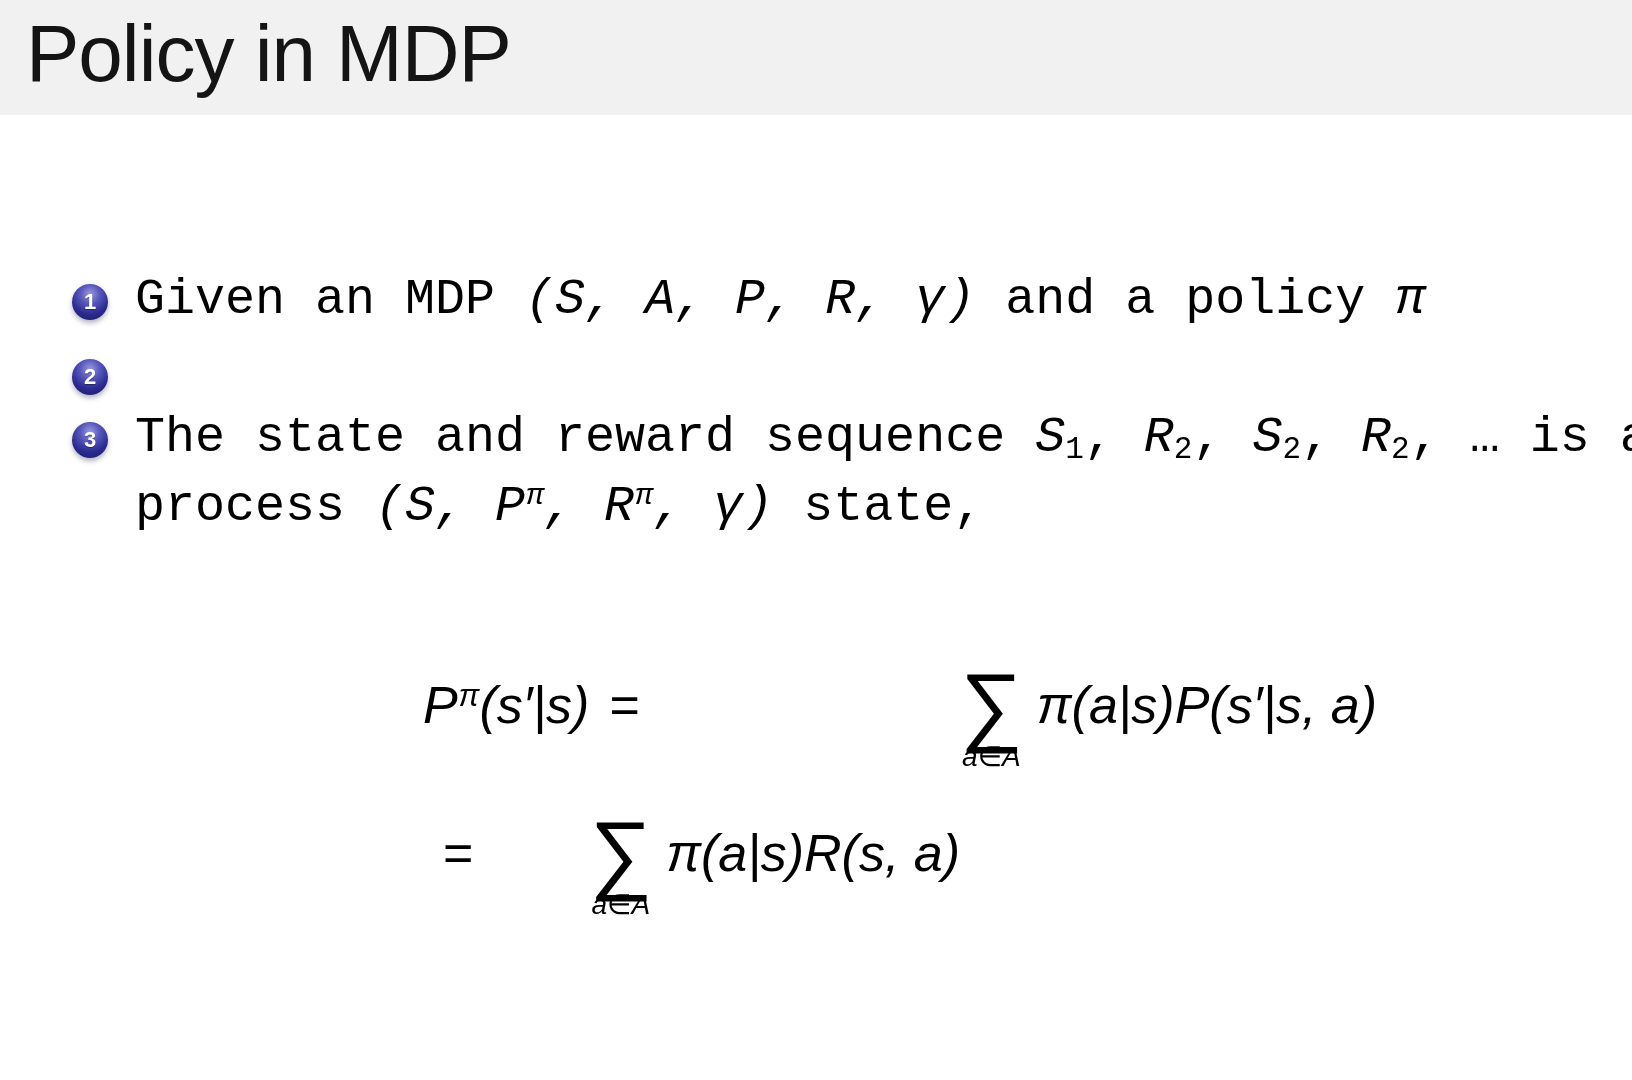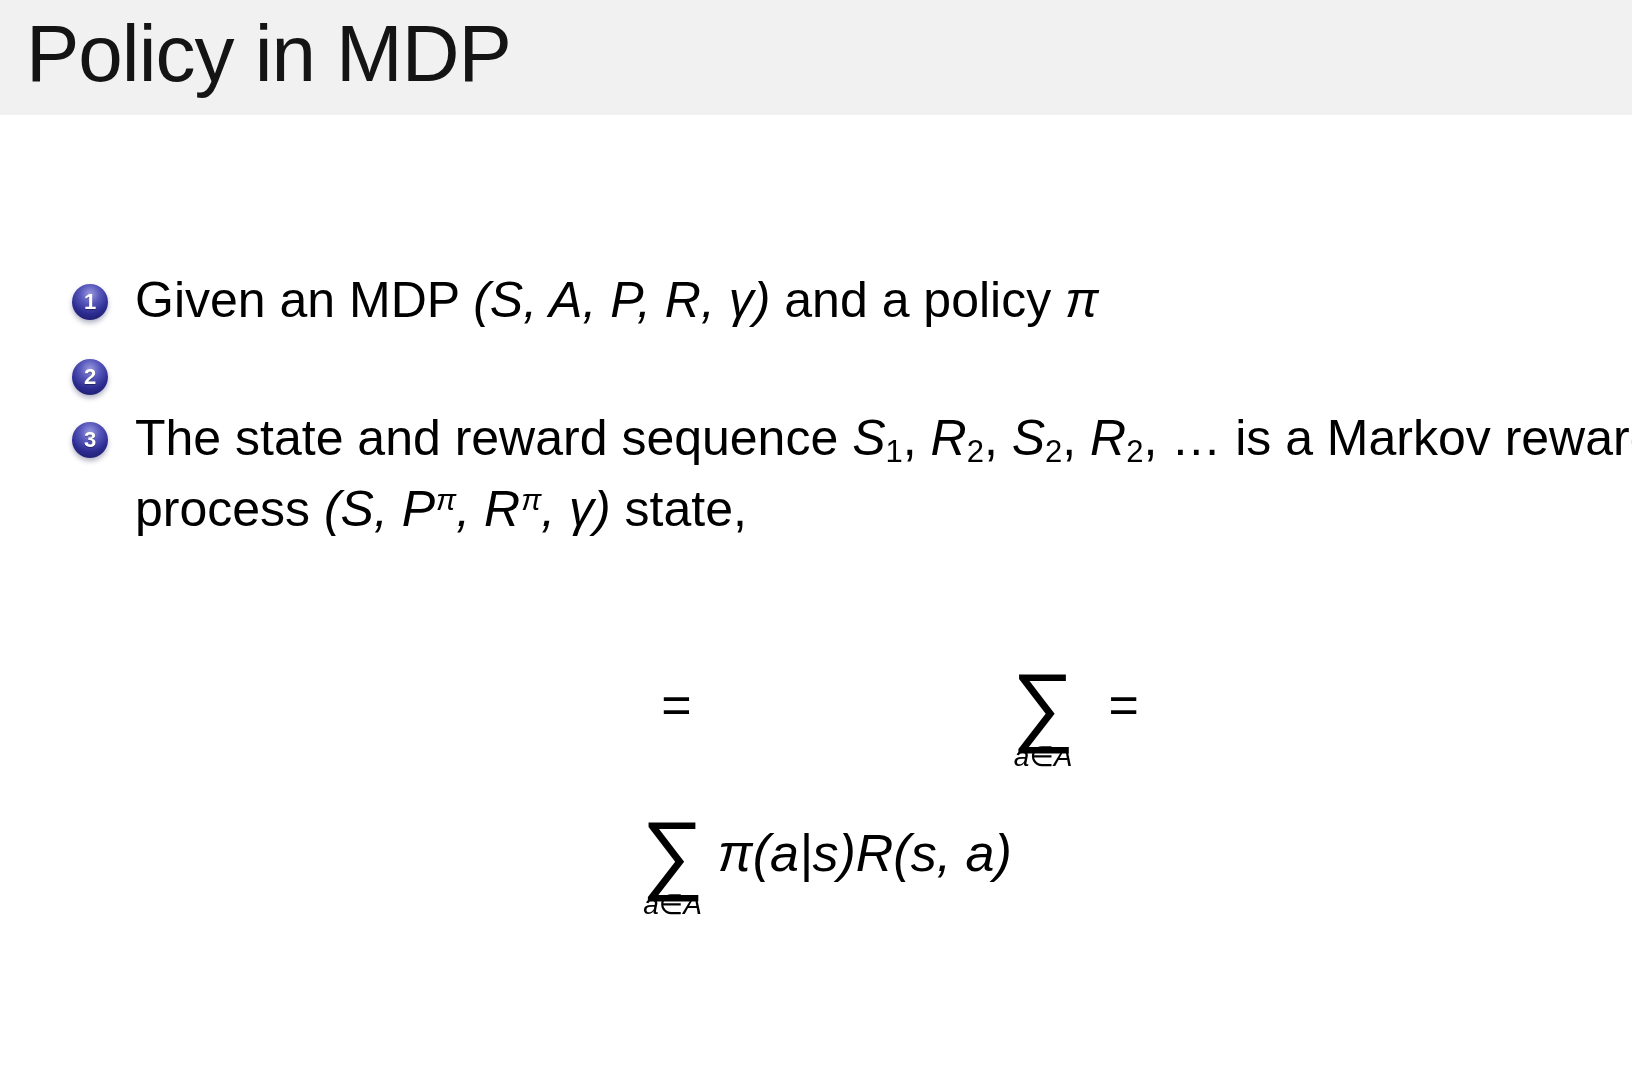--- a/index.html
+++ b/index.html
@@ -36,21 +36,21 @@
     flex: 0 0 auto;
     width: 36px; height: 36px; border-radius: 50%;
     margin-top: 16px; margin-right: 27px;
     background: radial-gradient(circle at 50% 28%, #9a9ade 0%, #5a5abe 30%, #2c2c91 62%, #17175e 100%);
     box-shadow: 0 3px 5px rgba(40,40,90,0.35);
     color: #ffffff; font-size: 22px; font-weight: bold;
     display: flex; align-items: center; justify-content: center;
     text-shadow: 0 1px 1px rgba(0,0,0,0.4);
   }
   .btext { font-size: 50px; line-height: 64px; }
-  .bline { white-space: nowrap; }
+  .bline { white-space: nowrap; font-family: Liberation Mono, monospace; }
 
   
   .tk-up { font-style: normal; }
   .tk-it { font-style: italic; }
   .tk-sup { font-style: italic; font-size: 0.60em; position: relative; top: -0.55em; margin-left: 1px; }
   .tk-sub { font-style: normal; font-size: 0.62em; position: relative; top: 0.22em; }
 
   
   .eqgrid {
     position: absolute; top: 661px; left: 0; right: 0;
@@ -100,26 +100,28 @@
       <div class="btext">
         <div class="bline"><span class="tk-up">The state and reward sequence </span><span class="tk-it">S</span><span class="tk-sub">1</span><span class="tk-up">, </span><span class="tk-it">R</span><span class="tk-sub">2</span><span class="tk-up">, </span><span class="tk-it">S</span><span class="tk-sub">2</span><span class="tk-up">, </span><span class="tk-it">R</span><span class="tk-sub">2</span><span class="tk-up">, … </span><span class="tk-up">is a Markov reward</span></div>
         <div class="bline"><span class="tk-up">process </span><span class="tk-it">(S, P</span><span class="tk-sup">π</span><span class="tk-it">, R</span><span class="tk-sup">π</span><span class="tk-it">, γ)</span><span class="tk-up"> state,</span></div>
       </div>
     </div>
 
   </div>
 
   <div class="eqgrid">
 
+    <div class="eq-lhs"><span class="tk-it">P</span><span class="tk-sup">π</span><span class="tk-it">(s′|s)</span></div>
     <div class="eq-rel">=</div>
     <div class="eq-rhs">
       <span class="sum">
         <span class="sigma">∑</span>
         <span class="under"><span class="tk-it">a</span><span class="tk-up">∈</span><span class="tk-it">A</span></span>
       </span>
+      <span><span class="tk-it">π(a|s)P(s′|s, a)</span></span>
     </div>
 
     <div class="eq-rel">=</div>
     <div class="eq-rhs">
       <span class="sum">
         <span class="sigma">∑</span>
         <span class="under"><span class="tk-it">a</span><span class="tk-up">∈</span><span class="tk-it">A</span></span>
       </span>
       <span><span class="tk-it">π(a|s)R(s, a)</span></span>
     </div>

